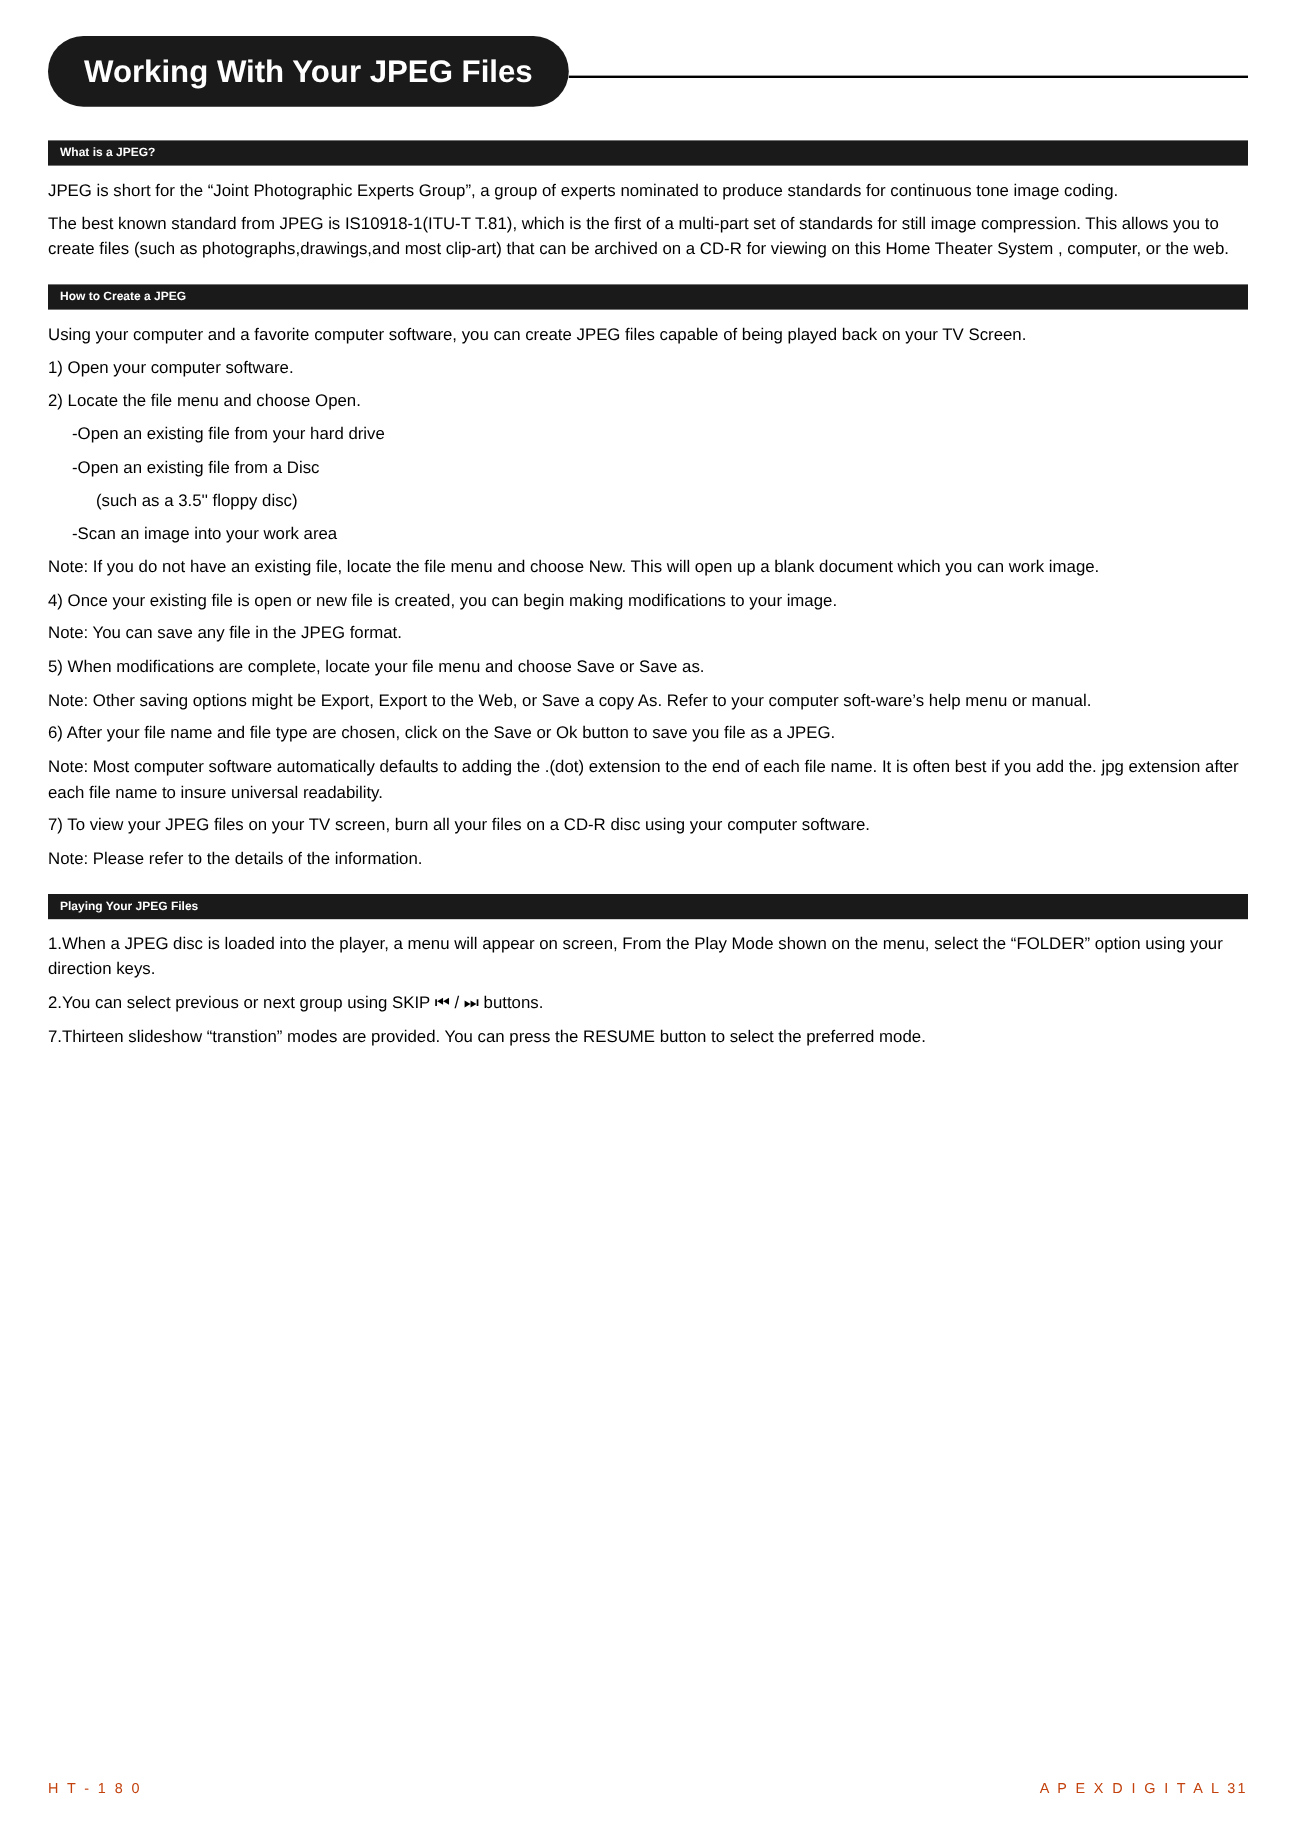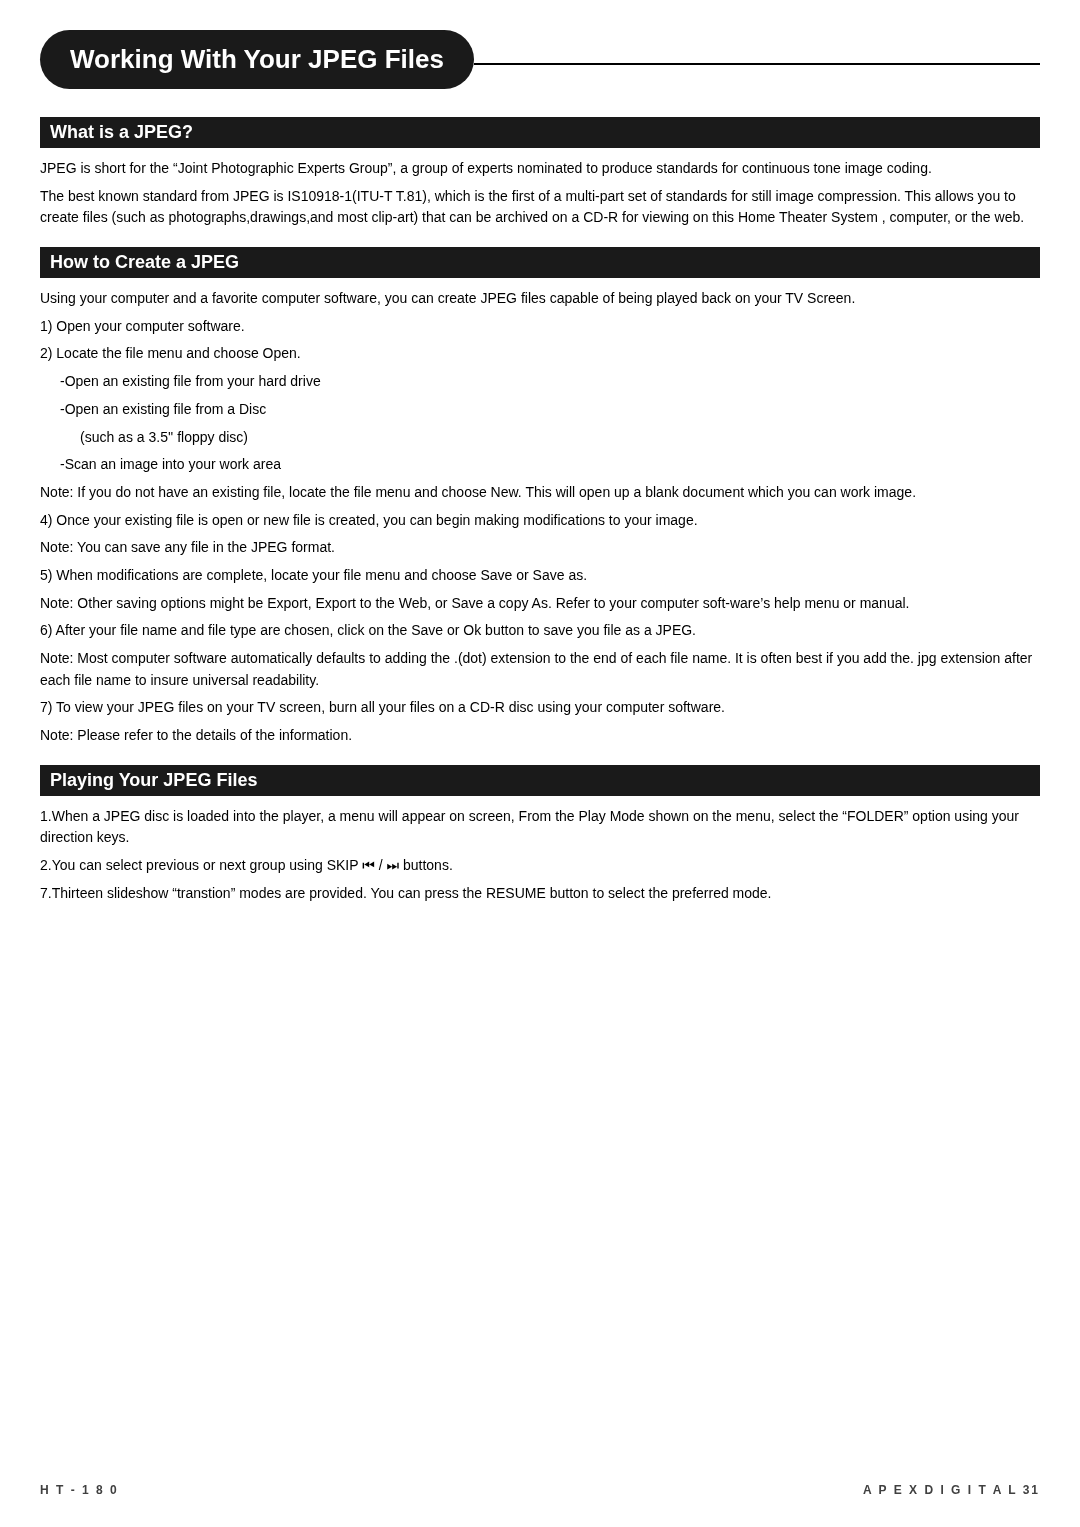--- a/index.html
+++ b/index.html
@@ -44,21 +44,21 @@
       flex: 1;
       height: 2px;
       background: #000000;
       margin-left: 0;
     }
 
     .section-header {
       background: #1a1a1a;
       color: #ffffff;
       font-weight: bold;
-      font-size: 18px;
+      font-size: 10px;
       padding: 5px 10px;
       margin-bottom: 10px;
       margin-top: 18px;
     }
 
     .content-block {
       margin-bottom: 10px;
       line-height: 1.6;
     }
 
@@ -73,22 +73,21 @@
 
     .footer {
       position: fixed;
       bottom: 30px;
       left: 40px;
       right: 40px;
       display: flex;
       justify-content: space-between;
       font-size: 12px;
       letter-spacing: 2px;
-      color: #404040;
-      font-weight: bold;
+      color: #c2410c;
     }
   </style>
 </head>
 <body>
 
 <div class="title-row">
   <div class="page-title-container">
     <h1>Working With Your JPEG Files</h1>
   </div>
   <div class="title-line"></div>

